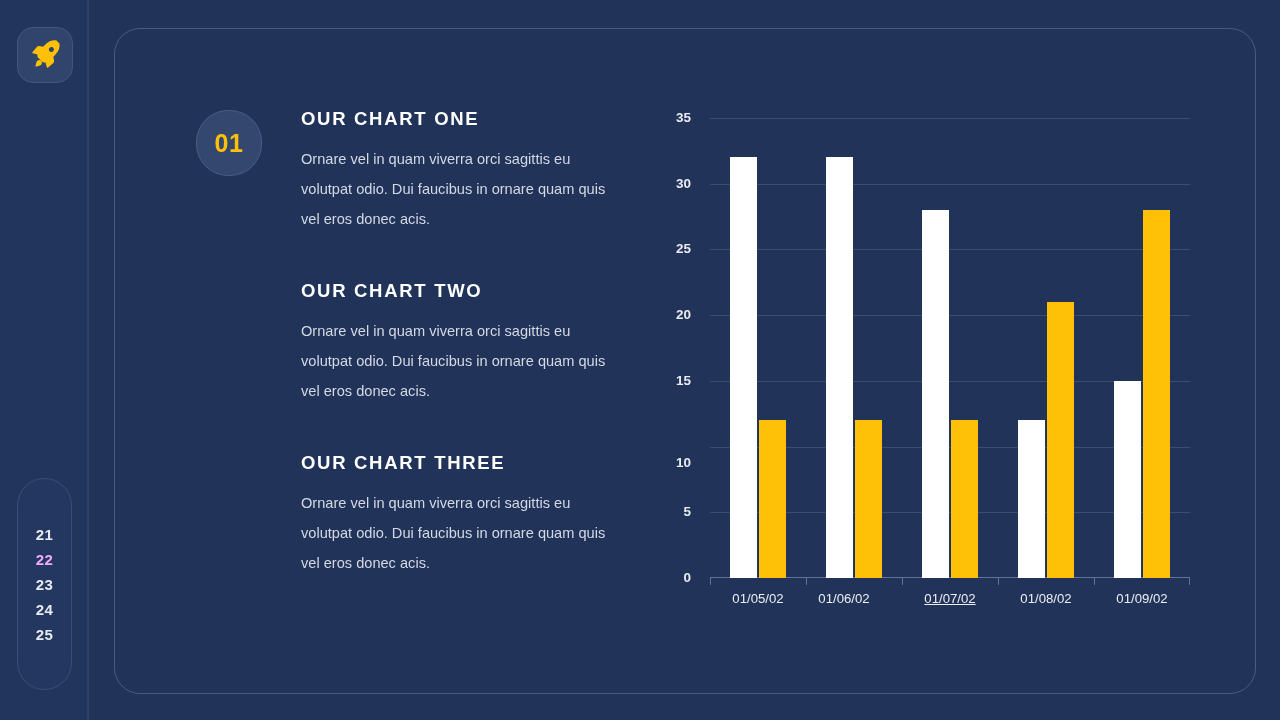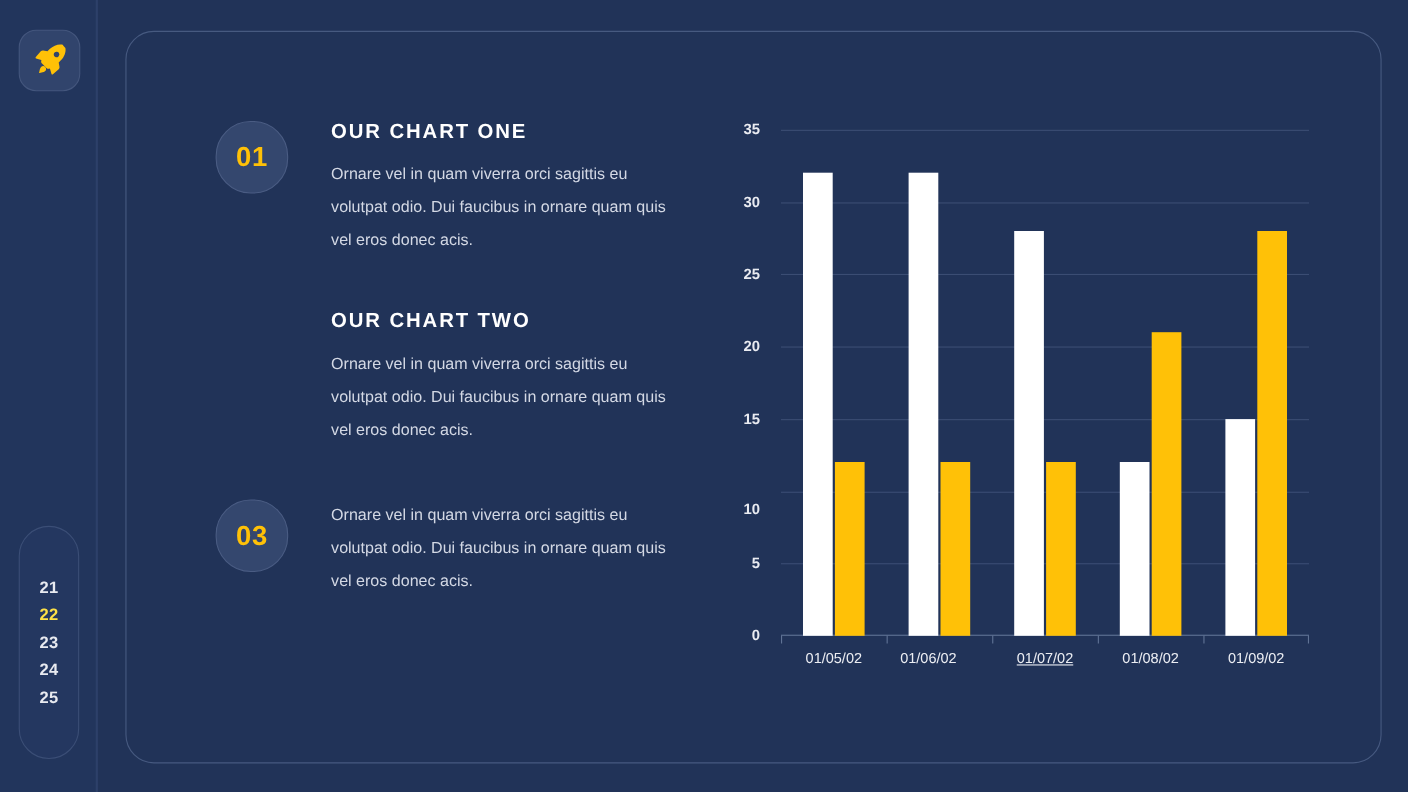--- a/index.html
+++ b/index.html
@@ -46,21 +46,21 @@
     gap: 10px;
   }
   .pager-item {
     font-size: 15px;
     font-weight: 700;
     color: #e8eaf0;
     letter-spacing: 0.3px;
     line-height: 1;
     cursor: pointer;
   }
-  .pager-item.active { color: #fde047; }
+  .pager-item.active { color: #f0abfc; }
 
   
   .card {
     position: absolute;
     left: 114px; top: 28px;
     width: 1142px; height: 666px;
     border: 1px solid #475a80;
     border-radius: 26px;
   }
 
@@ -205,24 +205,22 @@
     </div>
 
     <div class="feature">
       <div class="feature-body">
         <div class="feature-title">OUR CHART TWO</div>
         <div class="feature-desc">Ornare vel in quam viverra orci sagittis eu volutpat odio. Dui faucibus in ornare quam quis vel eros donec acis.</div>
       </div>
     </div>
 
     <div class="feature">
-      <div class="num-badge">
-        <span>03</span>
-      </div>
       <div class="feature-body">
+        <div class="feature-title">OUR CHART THREE</div>
         <div class="feature-desc">Ornare vel in quam viverra orci sagittis eu volutpat odio. Dui faucibus in ornare quam quis vel eros donec acis.</div>
       </div>
     </div>
 
   </div>
 
   <div class="chart-wrap">
     <div class="y-labels" id="y-labels">
         <div class="y-label" style="top: 474px;">0</div>
         <div class="y-label" style="top: 408.286px;">5</div>

